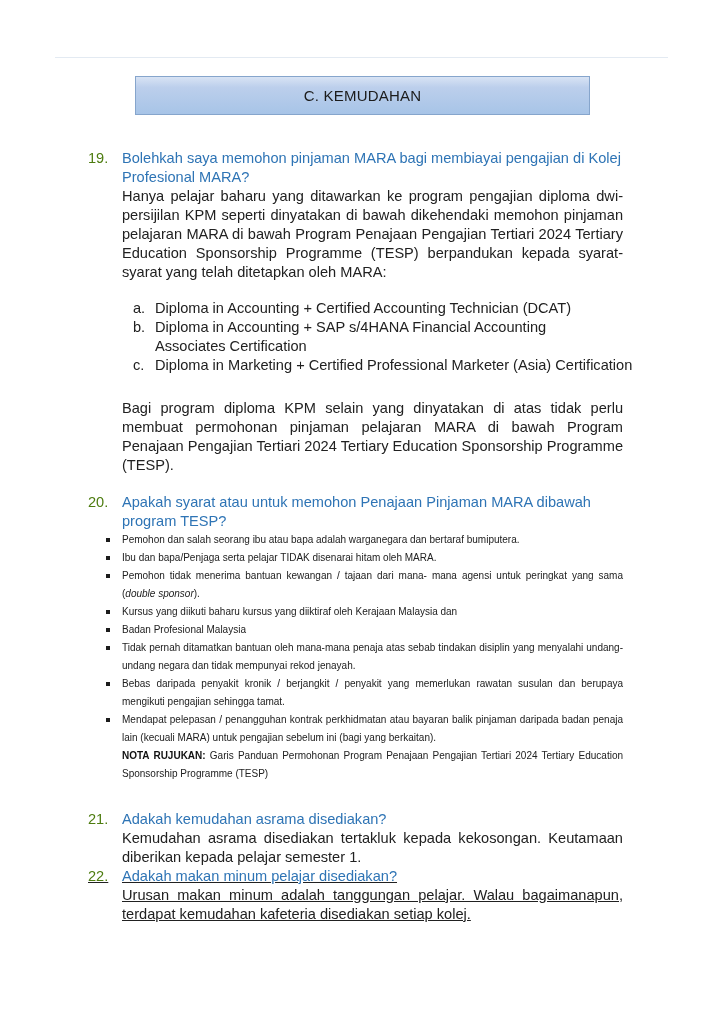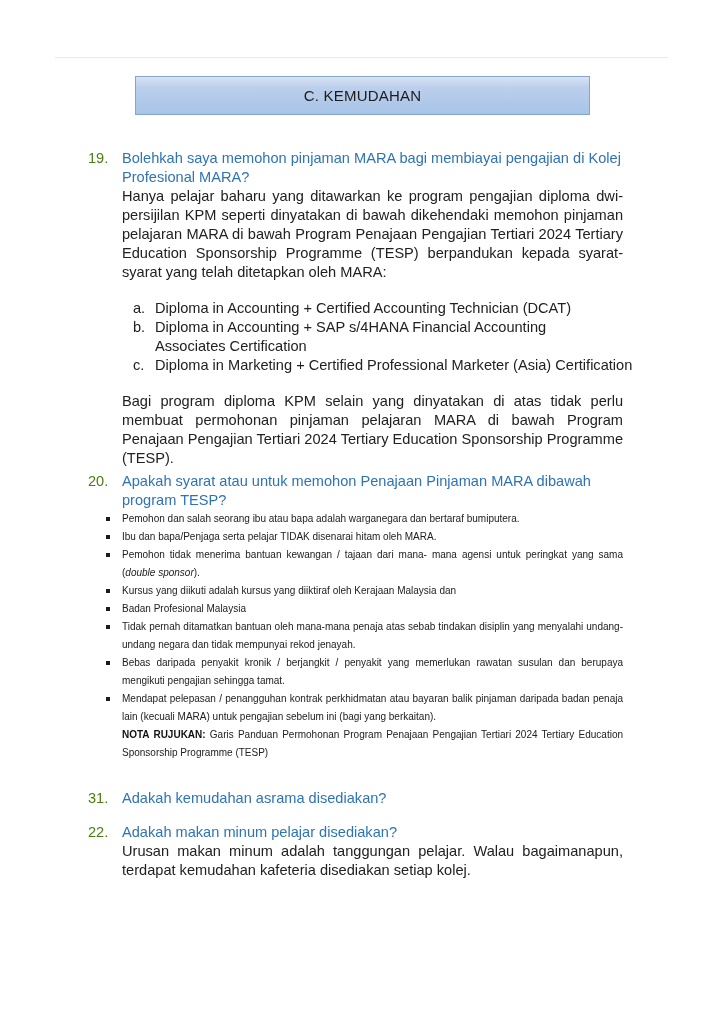--- a/index.html
+++ b/index.html
@@ -19,42 +19,42 @@
     position:relative;
     margin:76px 0 0 135px;
     width:453px;height:37px;
     border:1px solid #86a5cc;
     background:linear-gradient(180deg,#d8e3f4 0%,#bccfec 28%,#a7c4e7 100%);
     display:flex;align-items:center;justify-content:center;
     font-size:15px;color:#1c1c1c;letter-spacing:0.2px;
   }
   .faq{margin:0;}
   .faq-q19{margin-top:34px;}
-  .faq-q20{margin-top:4px;}
+  .faq-q20{margin-top:18px;}
   .faq-q21{margin-top:27px;}
-  .faq-q22{margin-top:15px;}
+  .faq-q22{margin-top:0;text-decoration:underline;}
   .row{display:flex;margin-left:88px;}
   .num{
     flex:0 0 34px;width:34px;
     font-size:14.6px;line-height:19px;color:#4d7c0f;
   }
   .content{
     flex:0 0 501px;width:501px;
     font-size:14.6px;line-height:19px;
   }
   .question{
     color:#2e74b5;
     white-space:pre-line;
   }
   .para{margin:0;text-align:justify;}
   .lettered{margin-top:17px;padding-left:11px;}
   .litem{display:flex;}
   .letter{flex:0 0 22px;width:22px;}
   .ltext{white-space:pre;}
-  .outro{margin-top:17px;}
+  .outro{margin-top:24px;}
   .bullets{
     margin-left:-17px;
     font-size:10px;line-height:18px;
   }
   .brow{display:flex;}
   .bmark{flex:0 0 17px;width:17px;position:relative;}
   .brow.marked > .bmark::after{
     content:"";
     position:absolute;left:1px;top:7px;
     width:4px;height:4px;background:#1c1c1c;
@@ -114,21 +114,21 @@
           <div class="brow marked">
             <span class="bmark"></span>
             <span class="btext">Ibu dan bapa/Penjaga serta pelajar TIDAK disenarai hitam oleh MARA.</span>
           </div>
           <div class="brow marked">
             <span class="bmark"></span>
             <span class="btext"><span>Pemohon tidak menerima bantuan kewangan / tajaan dari mana- mana agensi untuk peringkat yang sama (</span><i>double sponsor</i><span>).</span></span>
           </div>
           <div class="brow marked">
             <span class="bmark"></span>
-            <span class="btext">Kursus yang diikuti adalah kursus yang diiktiraf oleh Kerajaan Malaysia dan</span>
+            <span class="btext">Kursus yang diikuti baharu kursus yang diiktiraf oleh Kerajaan Malaysia dan</span>
           </div>
           <div class="brow marked">
             <span class="bmark"></span>
             <span class="btext">Badan Profesional Malaysia</span>
           </div>
           <div class="brow marked">
             <span class="bmark"></span>
             <span class="btext">Tidak pernah ditamatkan bantuan oleh mana-mana penaja atas sebab tindakan disiplin yang menyalahi undang-undang negara dan tidak mempunyai rekod jenayah.</span>
           </div>
           <div class="brow marked">
@@ -146,23 +146,24 @@
               <span>Garis Panduan Permohonan Program Penajaan Pengajian Tertiari 2024 Tertiary Education Sponsorship Programme (TESP)</span>
             </span>
           </div>
         </div>
       </div>
     </div>
   </section>
 
   <section class="faq faq-q21">
     <div class="row">
-      <div class="num">31.</div>
+      <div class="num">21.</div>
       <div class="content">
         <div class="question">Adakah kemudahan asrama disediakan?</div>
+        <p class="para">Kemudahan asrama disediakan tertakluk kepada kekosongan. Keutamaan diberikan kepada pelajar semester 1.</p>
       </div>
     </div>
   </section>
 
   <section class="faq faq-q22">
     <div class="row">
       <div class="num">22.</div>
       <div class="content">
         <div class="question">Adakah makan minum pelajar disediakan?</div>
         <p class="para">Urusan makan minum adalah tanggungan pelajar. Walau bagaimanapun, terdapat kemudahan kafeteria disediakan setiap kolej.</p>

